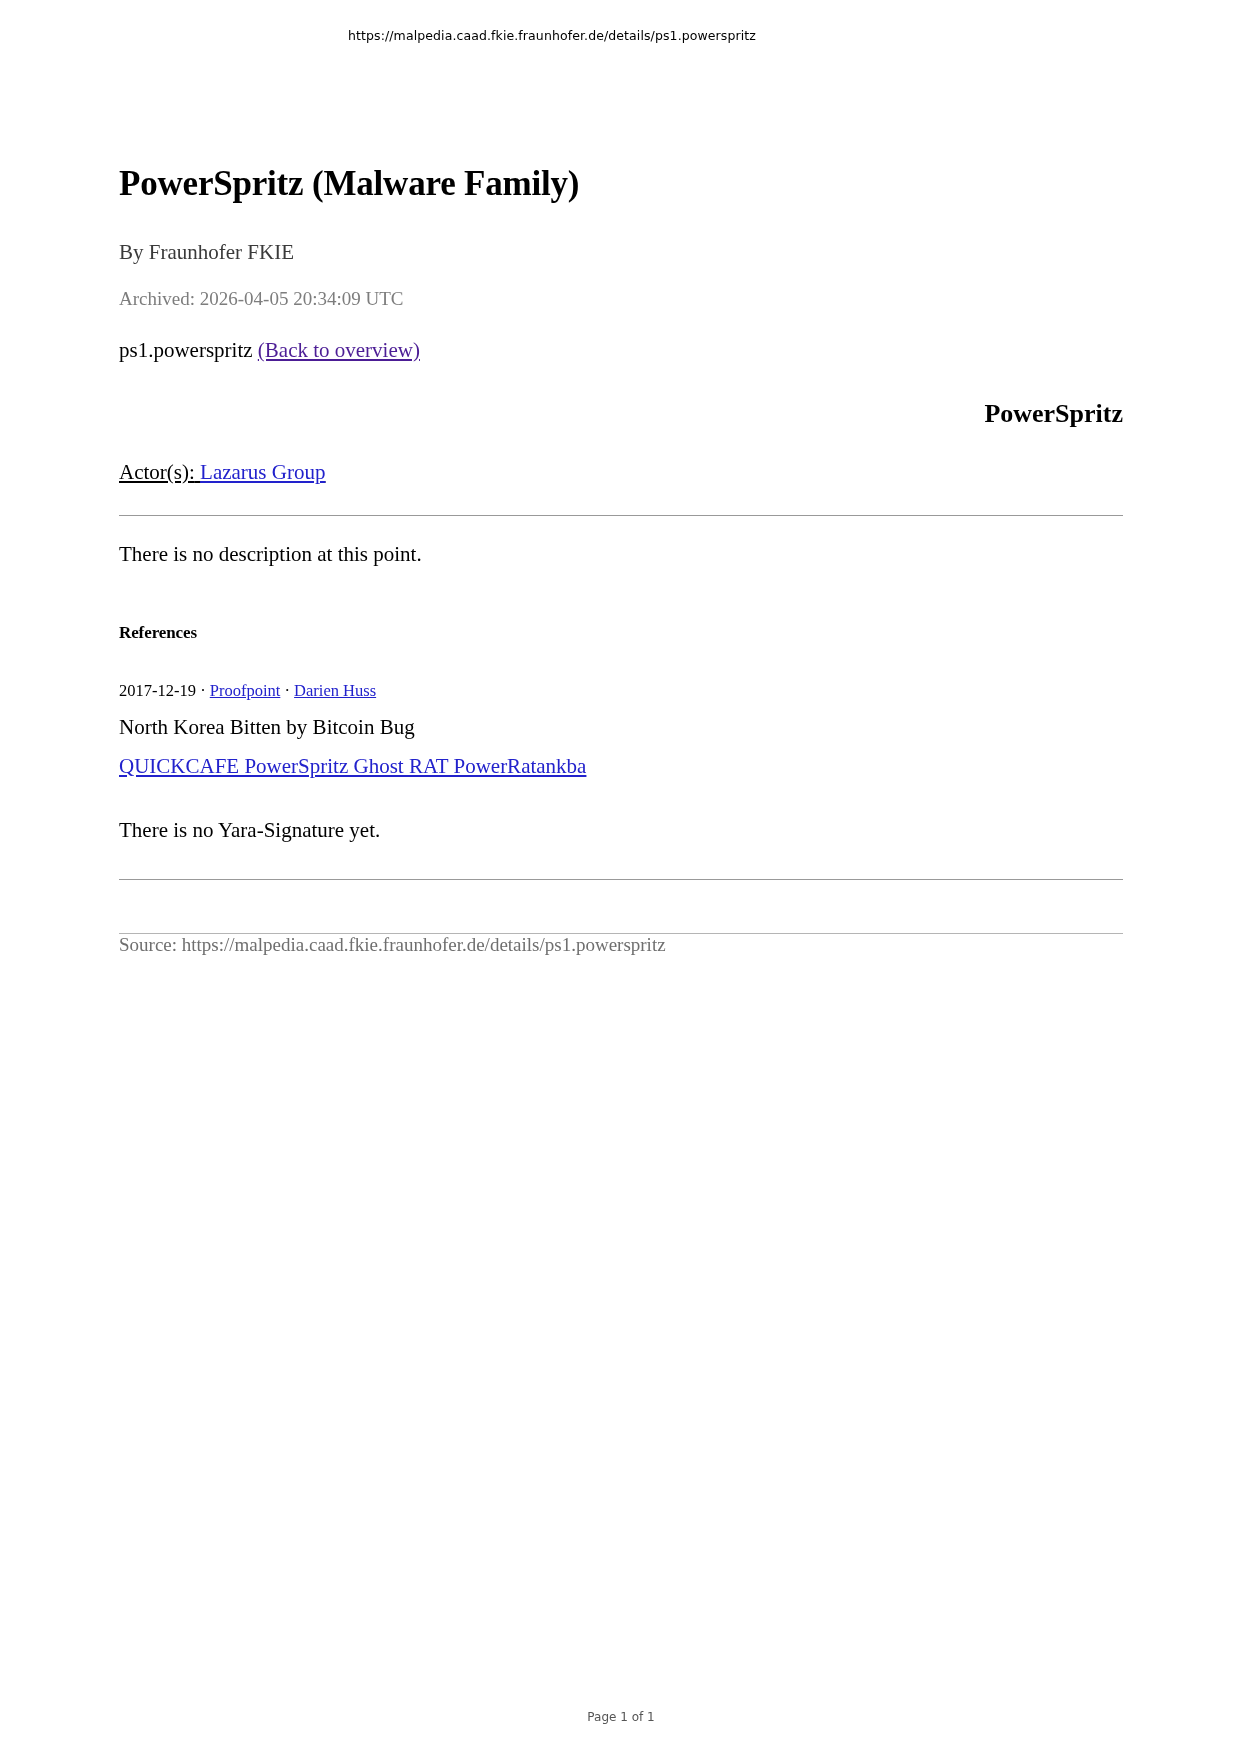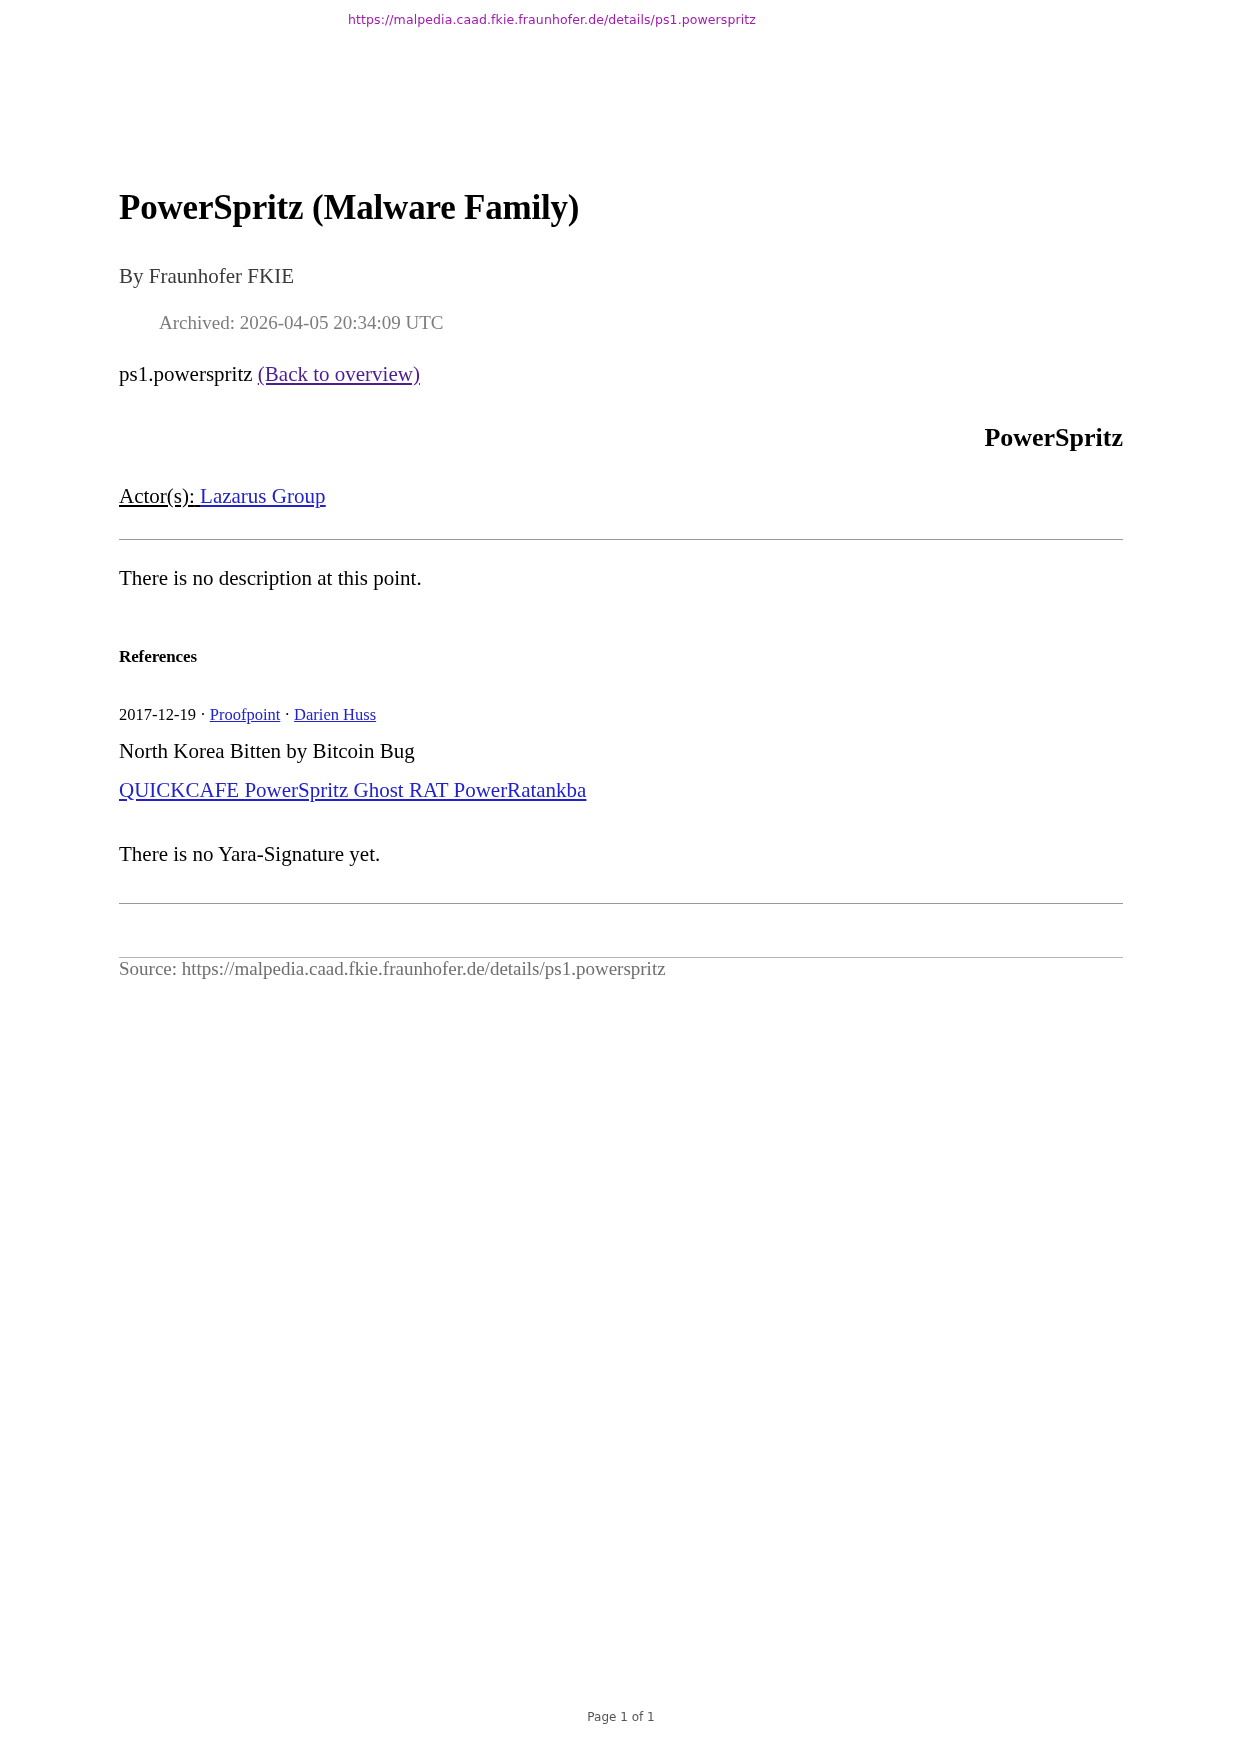--- a/index.html
+++ b/index.html
@@ -15,53 +15,52 @@
     color: #000000;
   }
   .page {
     position: relative;
     width: 1242px;
     height: 1756px;
     box-sizing: border-box;
   }
   .header-url {
     position: absolute;
-    top: 12px;
+    top: 28px;
     left: 0;
     width: 1104px;
     text-align: center;
     font-family: "DejaVu Sans", sans-serif;
     font-size: 12.5px;
-    color: #a21caf;
+    color: #000000;
     letter-spacing: 0.1px;
   }
   .content {
     position: absolute;
     left: 119px;
-    top: 188px;
+    top: 164px;
     width: 1004px;
   }
   h1.doc-title {
     font-family: "Liberation Serif", serif;
     font-size: 35px;
     font-weight: bold;
     margin: 0 0 0 0;
     letter-spacing: -0.2px;
     color: #000;
   }
   .byline {
     font-size: 21px;
     color: #3a3a3a;
     margin-top: 36px;
   }
   .archived {
     font-size: 19px;
     color: #7d7d7d;
     margin-top: 23px;
-    margin-left: 40px;
   }
   .slug-line {
     font-size: 21px;
     color: #000;
     margin-top: 28px;
   }
   .slug-line a {
     color: #4c1d95;
     text-decoration: underline;
   }

